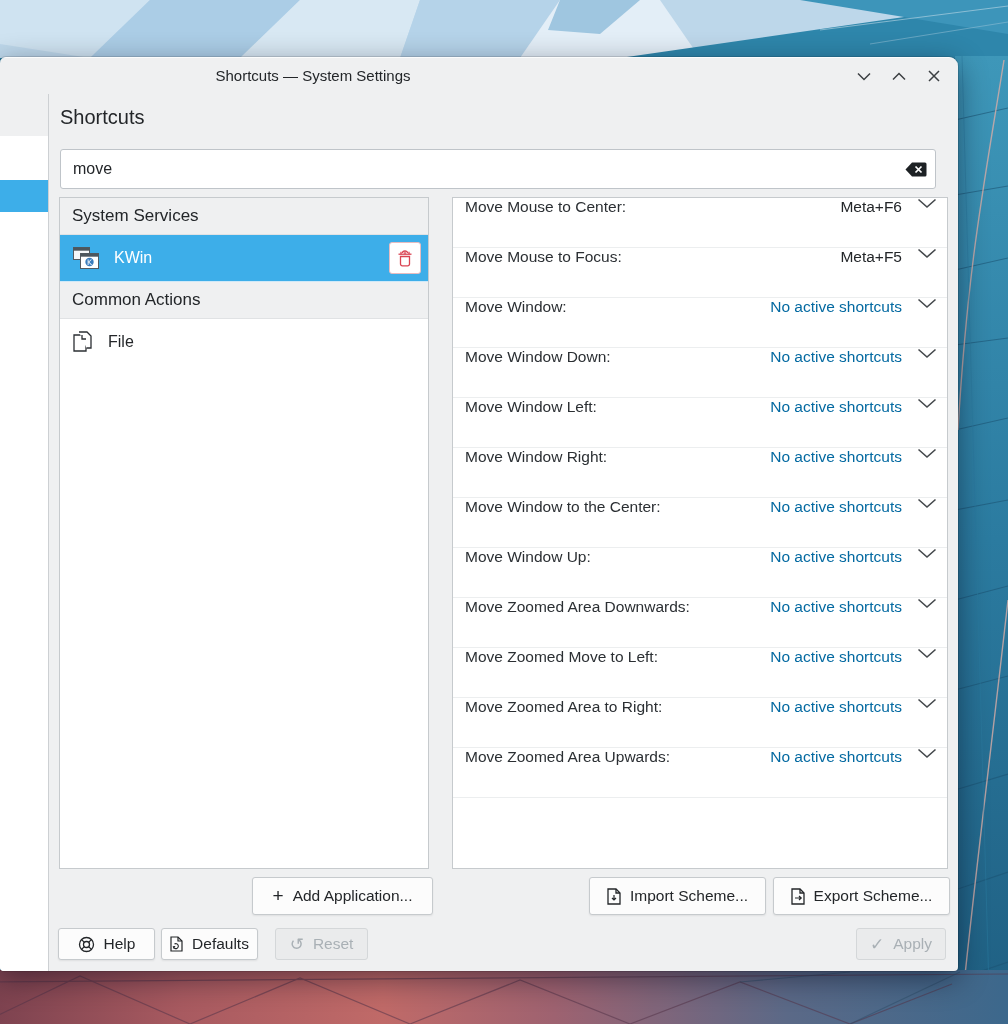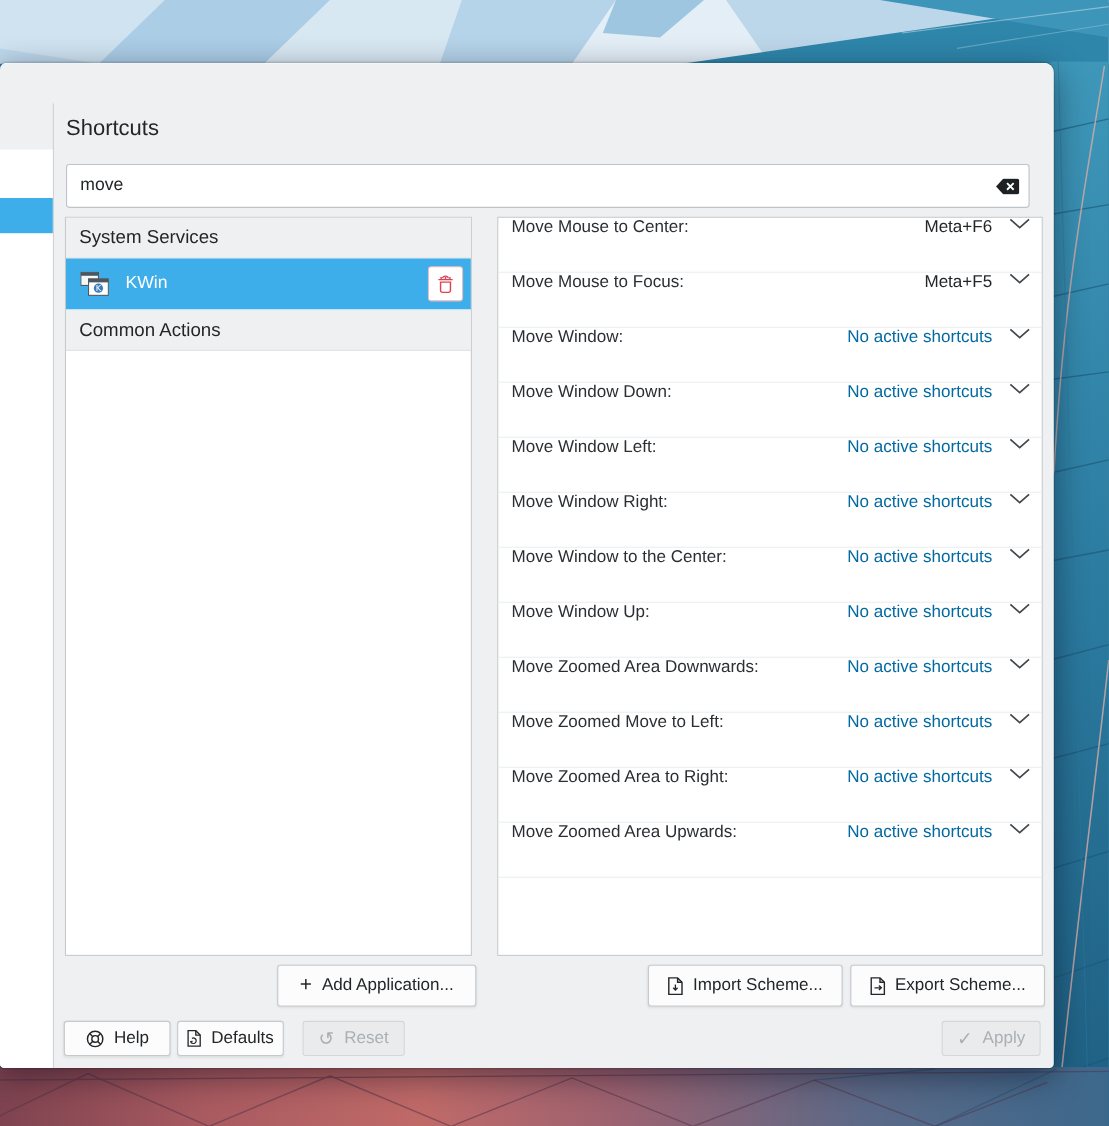--- a/index.html
+++ b/index.html
@@ -130,20 +130,40 @@
     </g>
     <g stroke="#2e4d68" stroke-width="1.2" opacity="0.5">
       <line x1="740" y1="982" x2="850" y2="972"></line>
         <line x1="850" y1="1024" x2="960" y2="972"></line>
     </g>
   </svg>
 </div>
 
 <div class="window">
 
+  <div class="titlebar">
+    <div class="win-title">Shortcuts — System Settings</div>
+    <div class="win-controls">
+      <div class="win-btn">
+        <svg width="14" height="9" viewBox="0 0 14 9">
+            <polyline points="1,1.5 7,7.5 13,1.5" fill="none" stroke="#3b3f42" stroke-width="1.5"></polyline>
+          </svg>
+      </div>
+      <div class="win-btn">
+        <svg width="14" height="9" viewBox="0 0 14 9">
+            <polyline points="1,7.5 7,1.5 13,7.5" fill="none" stroke="#3b3f42" stroke-width="1.5"></polyline>
+          </svg>
+      </div>
+      <div class="win-btn">
+        <svg width="12" height="12" viewBox="0 0 12 12">
+            <path d="M1,1 L11,11 M11,1 L1,11" stroke="#3b3f42" stroke-width="1.5"></path>
+          </svg>
+      </div>
+    </div>
+  </div>
 
   <div class="page-title">Shortcuts</div>
 
   <div class="side-sep"></div>
   <div class="sidebar-strip">
     <div class="sidebar-accent"></div>
   </div>
 
   <div class="search-field">
     <input type="text" value="move" style="">
@@ -178,20 +198,30 @@
               <line x1="8" y1="1.8" x2="8" y2="4.2"></line>
               <line x1="12" y1="1.8" x2="12" y2="4.2"></line>
             <path d="M3.5,6.5 H12.5 V14 a1.8,1.8 0 0 1 -1.8,1.8 H5.3 A1.8,1.8 0 0 1 3.5,14 Z"></path>
           </g>
         </svg>
       </div>
     </div>
     <div class="section-header">
       <span>Common Actions</span>
     </div>
+    <div class="app-item">
+      <svg width="20" height="22" viewBox="0 0 20 22">
+        <g fill="#ffffff" stroke="#2b2f33" stroke-width="1.3">
+          <path d="M1,4 H9 L13,8 V20 H1 Z"></path>
+          <path d="M6,1 H14 L18,5 V17 H13.5"></path>
+          <path d="M9,4 V8 H13" fill="none"></path>
+        </g>
+      </svg>
+      <span>File</span>
+    </div>
   </div>
 
   <div class="right-panel">
     <div class="s-row">
       <span class="s-label">Move Mouse to Center:</span>
       <span class="s-value">Meta+F6</span>
       <span class="chev">
         <svg width="20" height="11" viewBox="0 0 20 11">
           <polyline points="1.5,1.5 10,9 18.5,1.5" fill="none" stroke="#44484c" stroke-width="1.6"></polyline>
         </svg>

